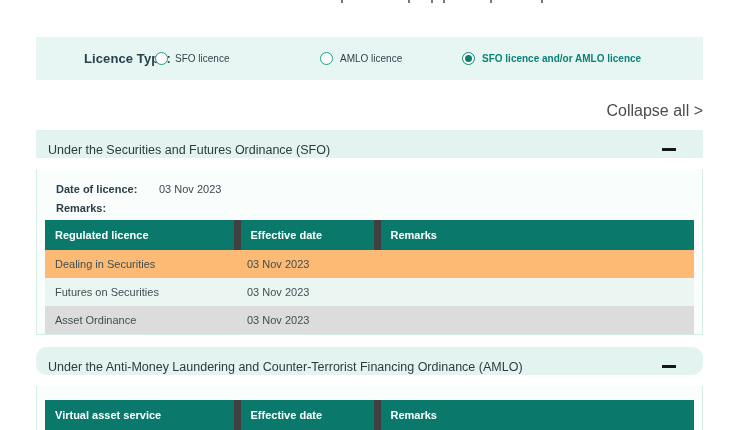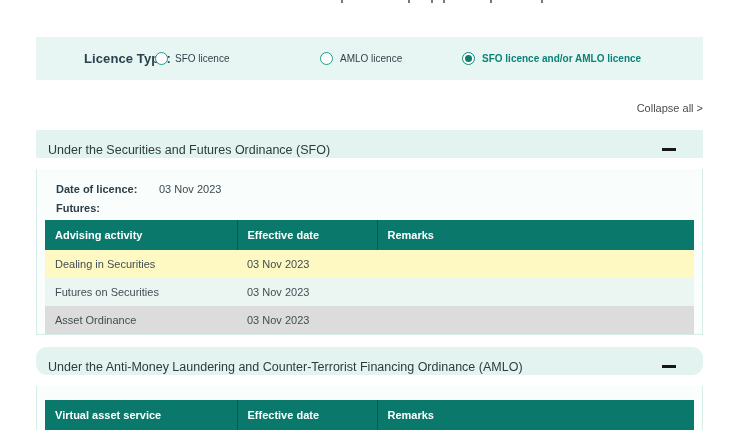--- a/index.html
+++ b/index.html
@@ -39,21 +39,21 @@
   }
   .radio-opt.selected .circle { border-color:#0d8579; }
   .radio-opt.selected .circle::after { background:#0c7f73; }
   .radio-opt .opt-label { margin-left:7px; font-size:10px; color:#32434c; }
   .radio-opt.selected .opt-label { color:#0c8276; font-weight:bold; }
   .opt-0 { left:119px; } .opt-1 { left:284px; } .opt-2 { left:426px; }
 
   
   .collapse-all {
     position:absolute; top:102px; right:47px;
-    font-size:11px; color:#4c4c4c; cursor:pointer;
+    font-size:16px; color:#4c4c4c; cursor:pointer;
   }
 
   
   .acc-header {
     position:absolute; left:36px; width:667px; height:28px;
     background:#e3f4f0; cursor:pointer;
   }
   .acc-header .acc-title {
     position:absolute; left:12px; top:13px;
     font-size:12.5px; color:#303a3e;
@@ -83,27 +83,27 @@
     position:absolute; left:8px; width:649px;
     border-collapse:collapse; table-layout:fixed;
     font-size:11px;
   }
   .t1 { top:51px; } .t2 { top:14px; }
   .data-table col.c1 { width:192px; }
   .data-table col.c2 { width:140px; }
   .data-table thead th {
     background:#0a796c; color:#ffffff; font-weight:bold;
     text-align:left; height:30px; padding:0 0 0 10px;
-    border-left:1px solid #404040;
+    border-left:7px solid #404040;
   }
   .data-table thead th:first-child { border-left:none; }
   .data-table tbody td {
     height:28px; padding:0 0 0 10px; color:#414e52;
   }
-  .row-white td { background:#fef9c3; }
+  .row-white td { background:#fdba74; }
   .row-mint  td { background:#ebf6f3; }
   .row-gray  td { background:#dcdcdc; }
 </style>
 </head>
 <body>
 
 <div class="stage">
 
   <div class="top-remnants">
     <i style="left:341px"></i>
@@ -139,33 +139,33 @@
     <span class="acc-title">Under the Securities and Futures Ordinance (SFO)</span>
     <span class="minus-icon"></span>
   </div>
 
   <div class="panel panel1">
     <div class="field-row fr-date">
       <span class="f-label">Date of licence:</span>
       <span class="f-value">03 Nov 2023</span>
     </div>
     <div class="field-row fr-remarks">
-      <span class="f-label">Futures:</span>
+      <span class="f-label">Remarks:</span>
       <span class="f-value"></span>
     </div>
 
     <table class="data-table t1">
       <colgroup>
           <col class="c1">
           <col class="c2">
           <col>
         </colgroup>
       <thead>
         <tr>
-          <th>Advising activity</th>
+          <th>Regulated licence</th>
           <th>Effective date</th>
           <th>Remarks</th>
         </tr>
       </thead>
       <tbody>
         <tr class="row-white">
           <td>Dealing in Securities</td>
           <td>03 Nov 2023</td>
           <td></td>
         </tr>

